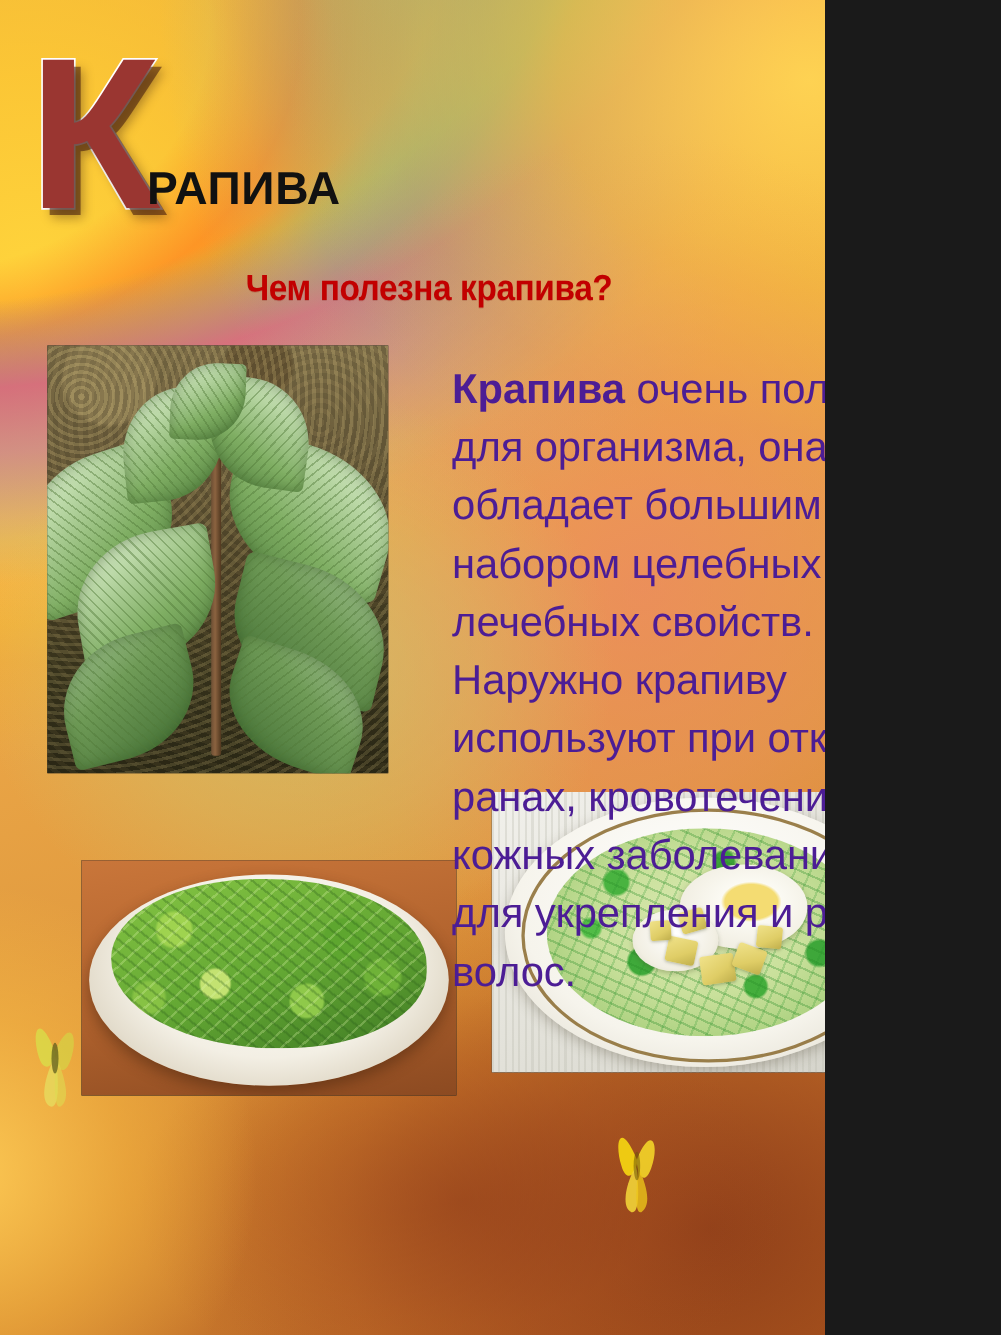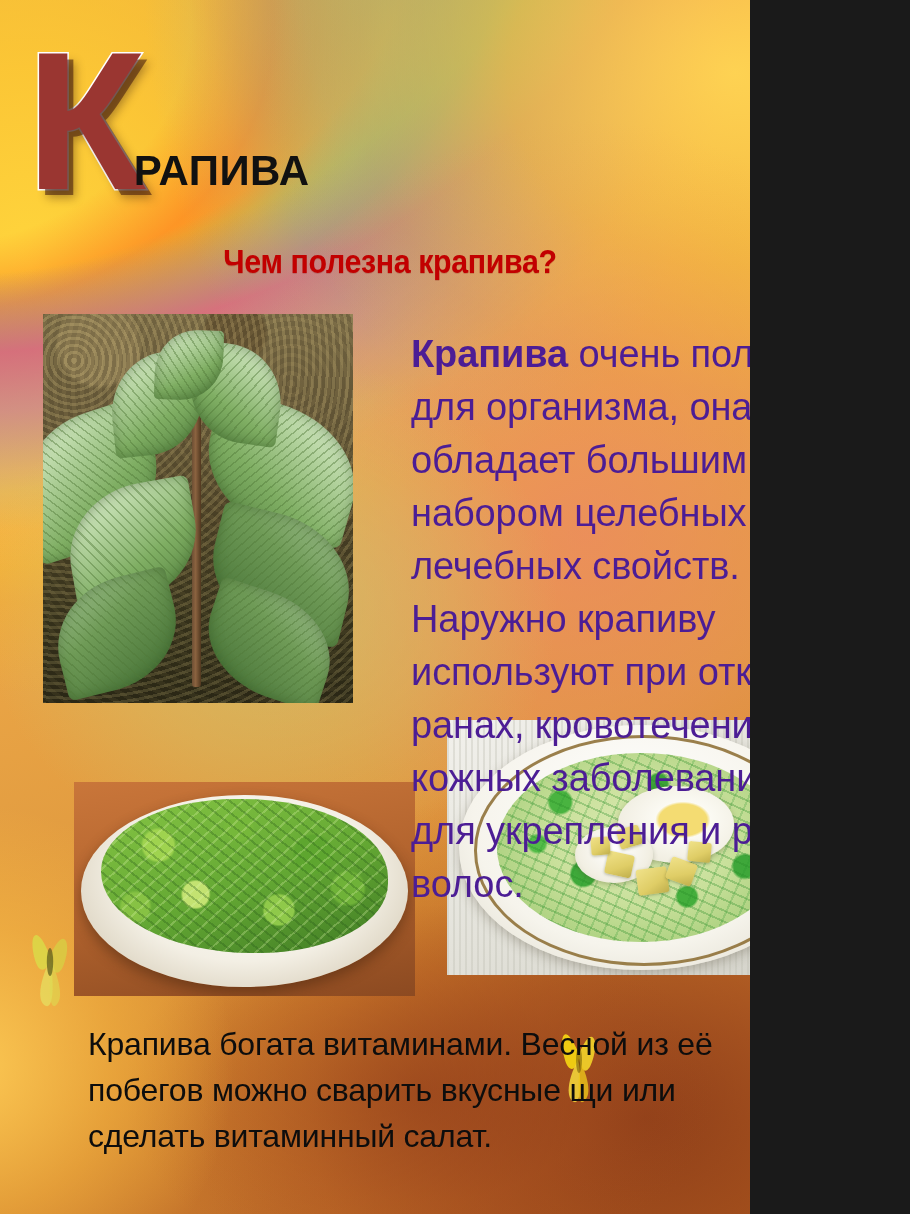--- a/index.html
+++ b/index.html
@@ -454,15 +454,14 @@
       <g opacity="0.92">
         <path d="M27 46 C12 10, 6 30, 13 52 C17 66, 25 62, 27 50 Z" fill="#f5d512"></path>
         <path d="M27 46 C40 14, 48 32, 40 54 C35 68, 29 64, 27 50 Z" fill="#f7dc2a" opacity="0.92"></path>
         <path d="M26 52 C16 70, 13 90, 22 94 C29 96, 29 76, 27 56 Z" fill="#fae23c" opacity="0.88"></path>
         <path d="M28 52 C37 72, 40 88, 31 94 C25 96, 26 76, 28 56 Z" fill="#f3d01a" opacity="0.80"></path>
         <ellipse cx="27" cy="52" rx="3" ry="13" fill="#6a5a05" opacity="0.55"></ellipse>
       </g>
     </svg>
   </div>
 
-  <div class="bottom-text">Крапива богата витаминами. Весной из её побегов можно сварить вкусные щи или сделать витаминный салат.</div>
 
 </div>
 
 </body></html>

